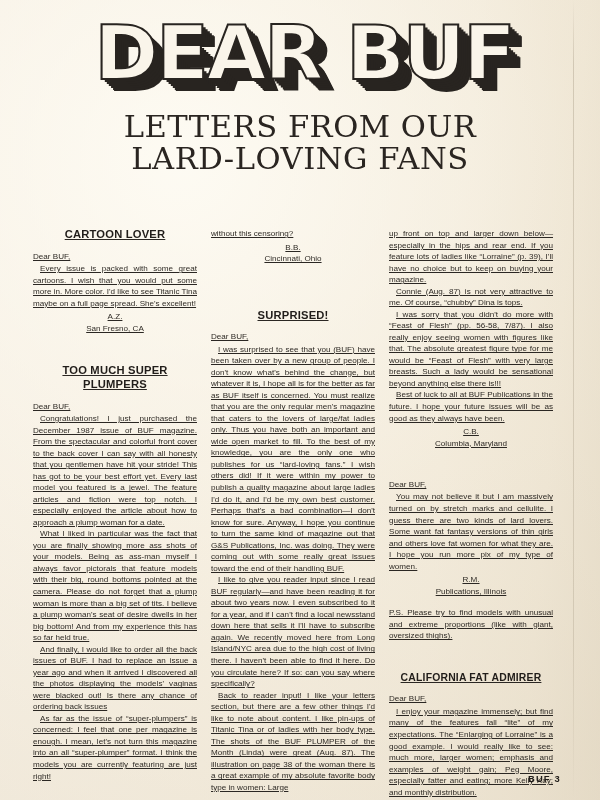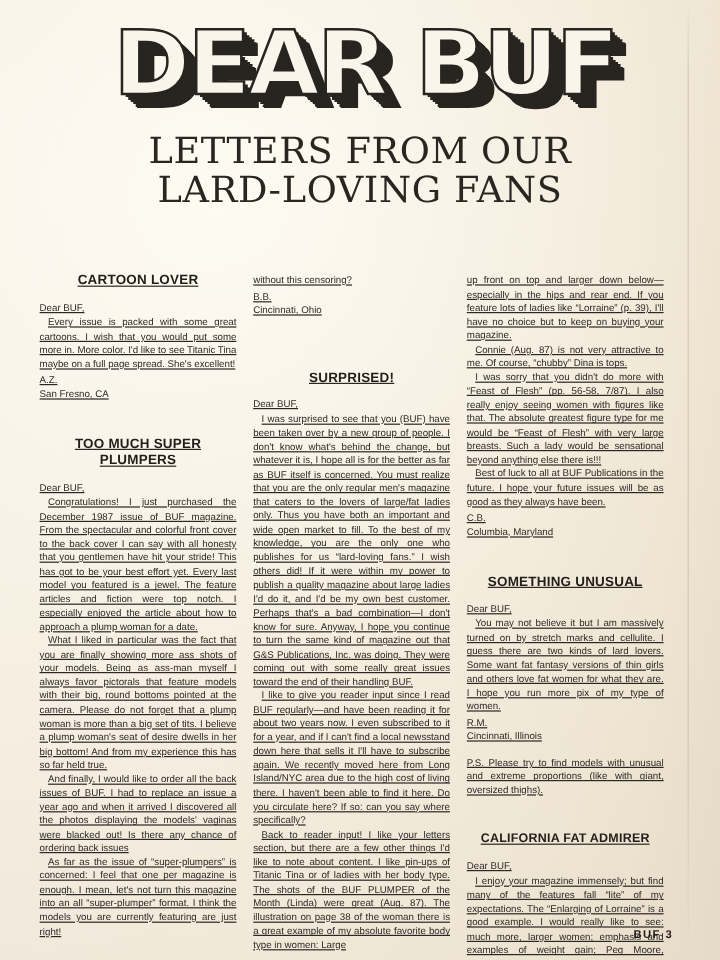--- a/index.html
+++ b/index.html
@@ -129,21 +129,21 @@
     text-justify: inter-word;
     text-indent: 7px;
     color: #2e2a25;
     margin: 0;
     hyphens: none;
   }
   p.body.cont { text-indent: 0; }
   p.sig {
     font-size: 8.1px;
     line-height: 1.42;
-    text-align: left;
+    text-align: center;
     color: #2e2a25;
     margin: 2px 0 0 0;
   }
   p.ps {
     font-size: 8.1px;
     line-height: 1.425;
     text-align: justify;
     color: #2e2a25;
     margin: 10px 0 0 0;
     text-indent: 0;
@@ -238,26 +238,25 @@
           <p class="body">Best of luck to all at BUF Publications in the future. I hope your future issues will be as good as they always have been.</p>
           <p class="sig">
             <span>C.B.</span><br>
             <span>Columbia, Maryland</span>
           </p>
         </div>
 
         <div class="spacer-md"></div>
 
         <div class="letter">
-          <h2 class="section-head">SOMETHING UNUSUAL</h2>
           <p class="salutation">Dear BUF,</p>
           <p class="body">You may not believe it but I am massively turned on by stretch marks and cellulite. I guess there are two kinds of lard lovers. Some want fat fantasy versions of thin girls and others love fat women for what they are. I hope you run more pix of my type of women.</p>
           <p class="sig">
             <span>R.M.</span><br>
-            <span>Cincinnati, Illinois</span>
+            <span>Publications, Illinois</span>
           </p>
           <p class="ps">P.S. Please try to find models with unusual and extreme proportions (like with giant, oversized thighs).</p>
         </div>
 
         <div class="spacer-md"></div>
 
         <div class="letter">
           <h2 class="section-head tight">CALIFORNIA FAT ADMIRER</h2>
           <p class="salutation">Dear BUF,</p>
           <p class="body">I enjoy your magazine immensely; but find many of the features fall “lite” of my expectations. The “Enlarging of Lorraine” is a good example. I would really like to see: much more, larger women; emphasis and examples of weight gain; Peg Moore, especially fatter and eating; more Kelly Kay; and monthly distribution.</p>

